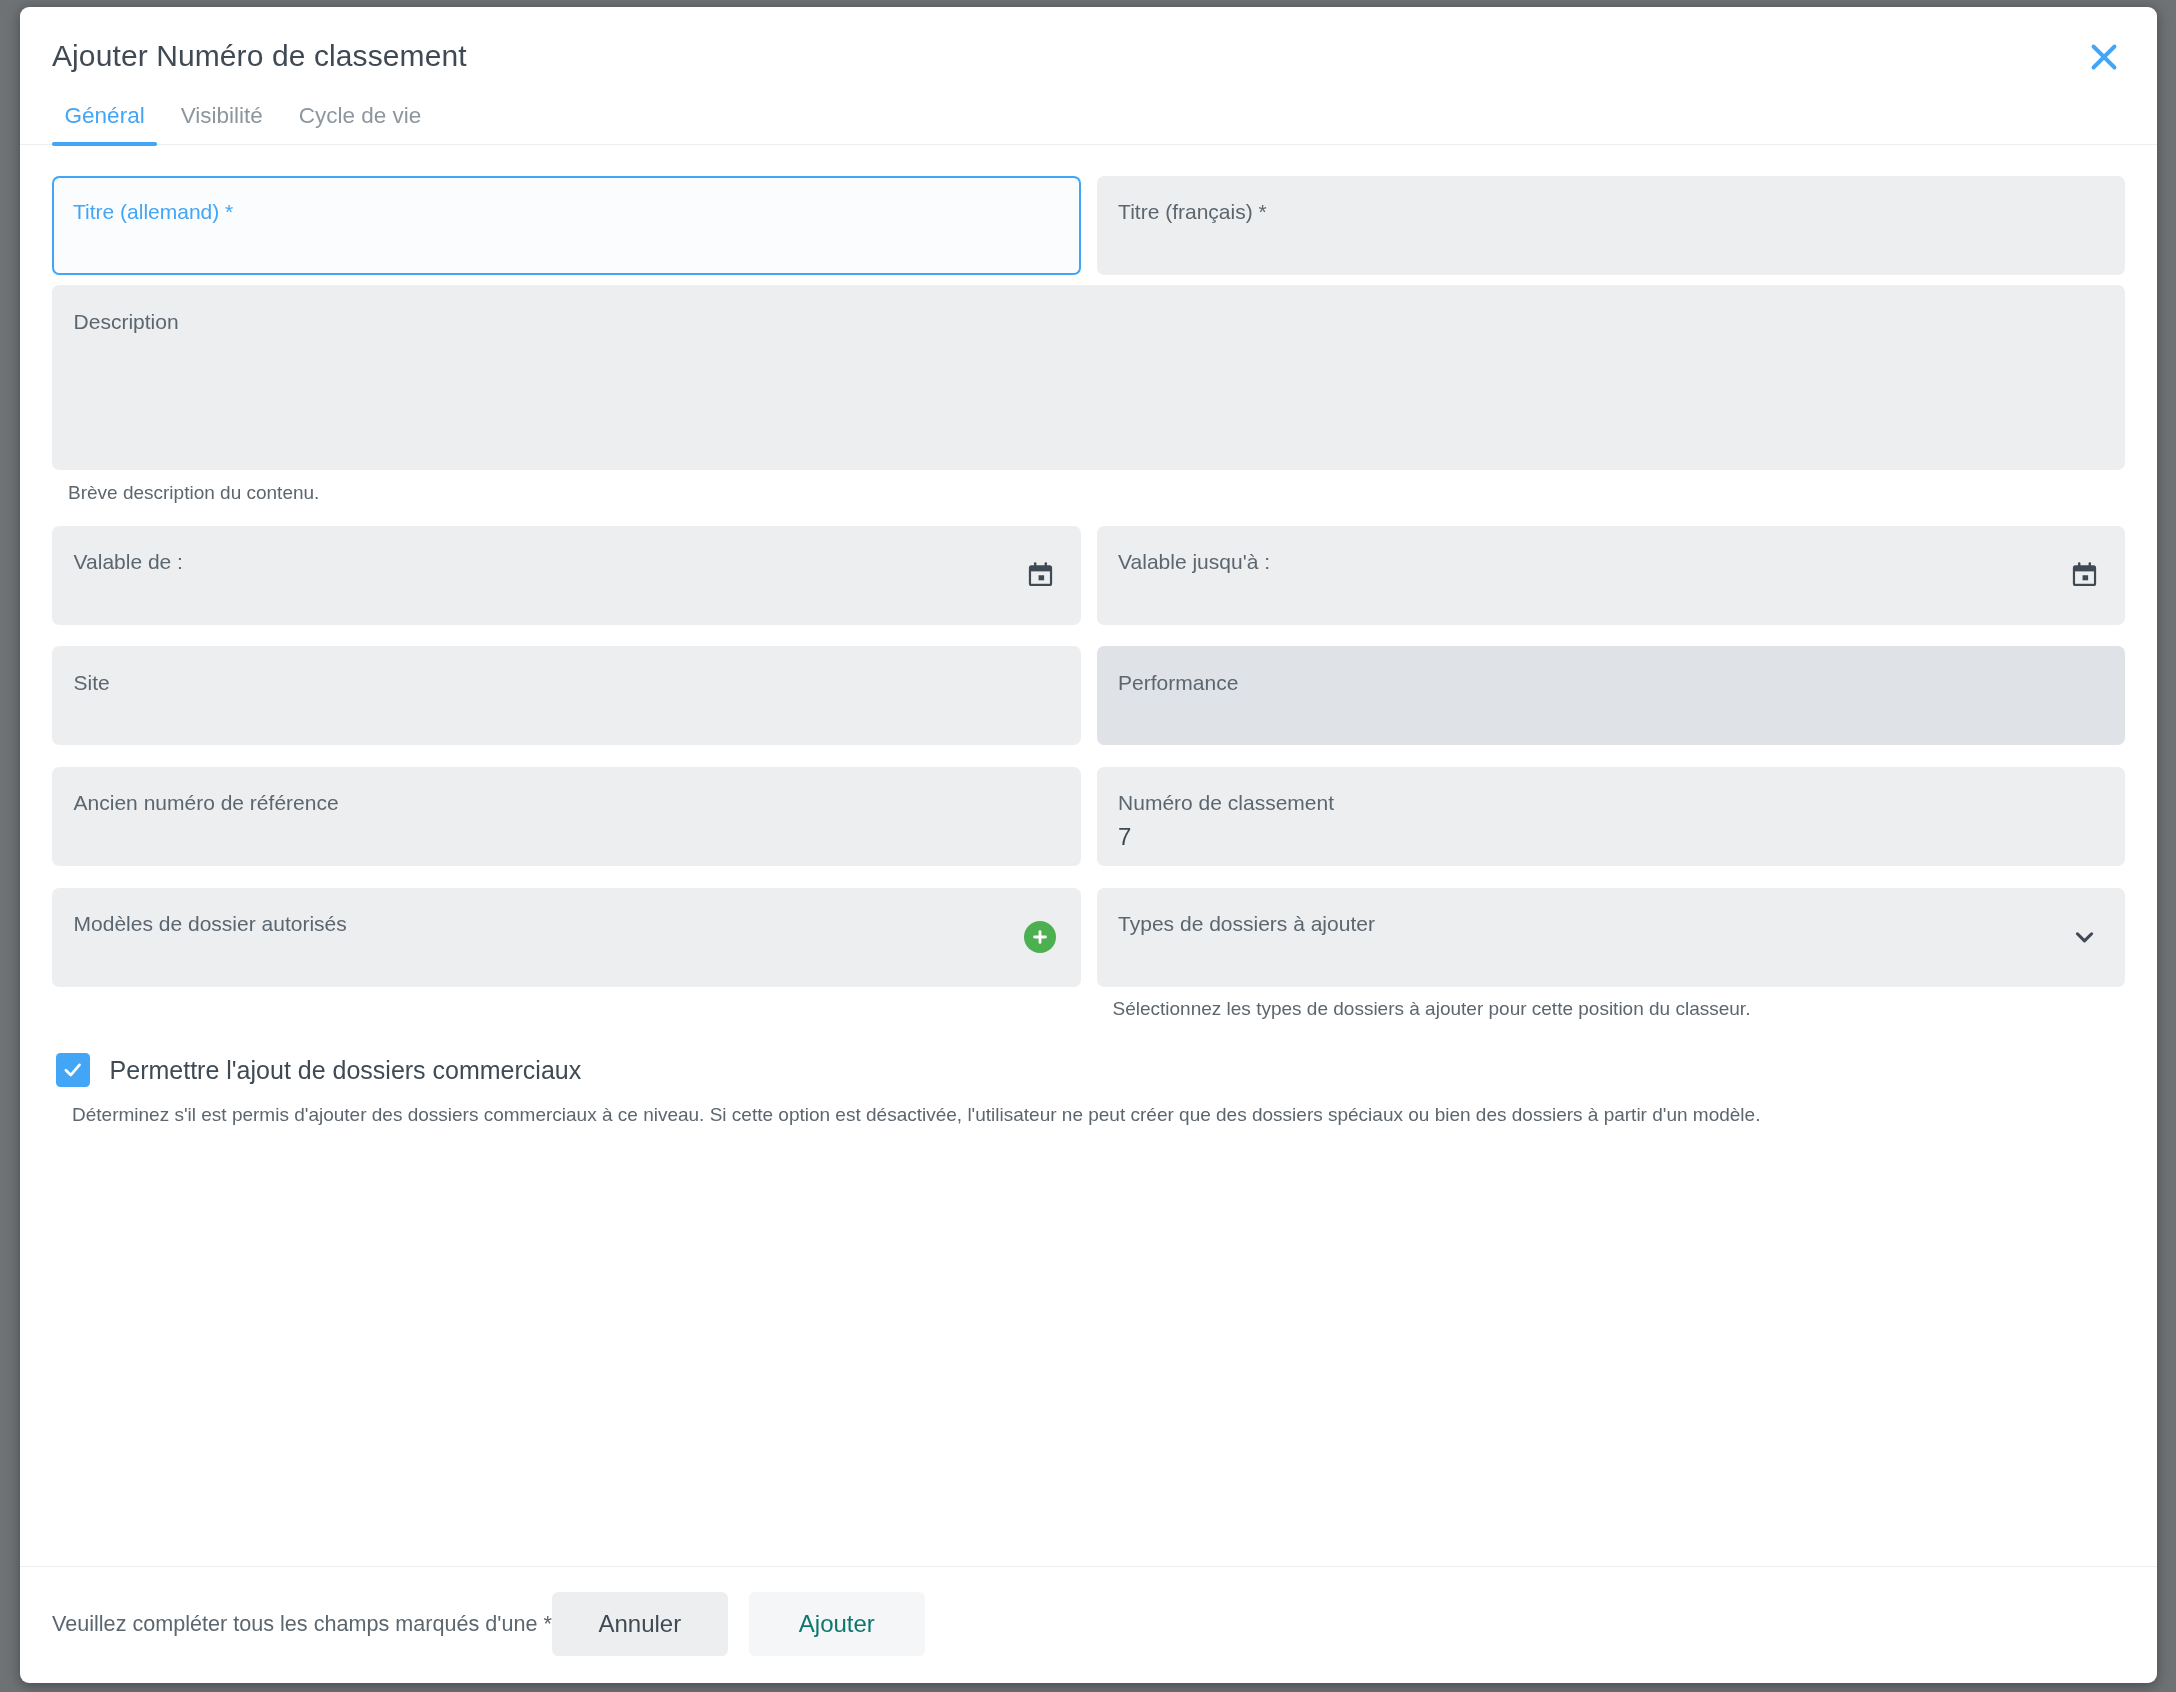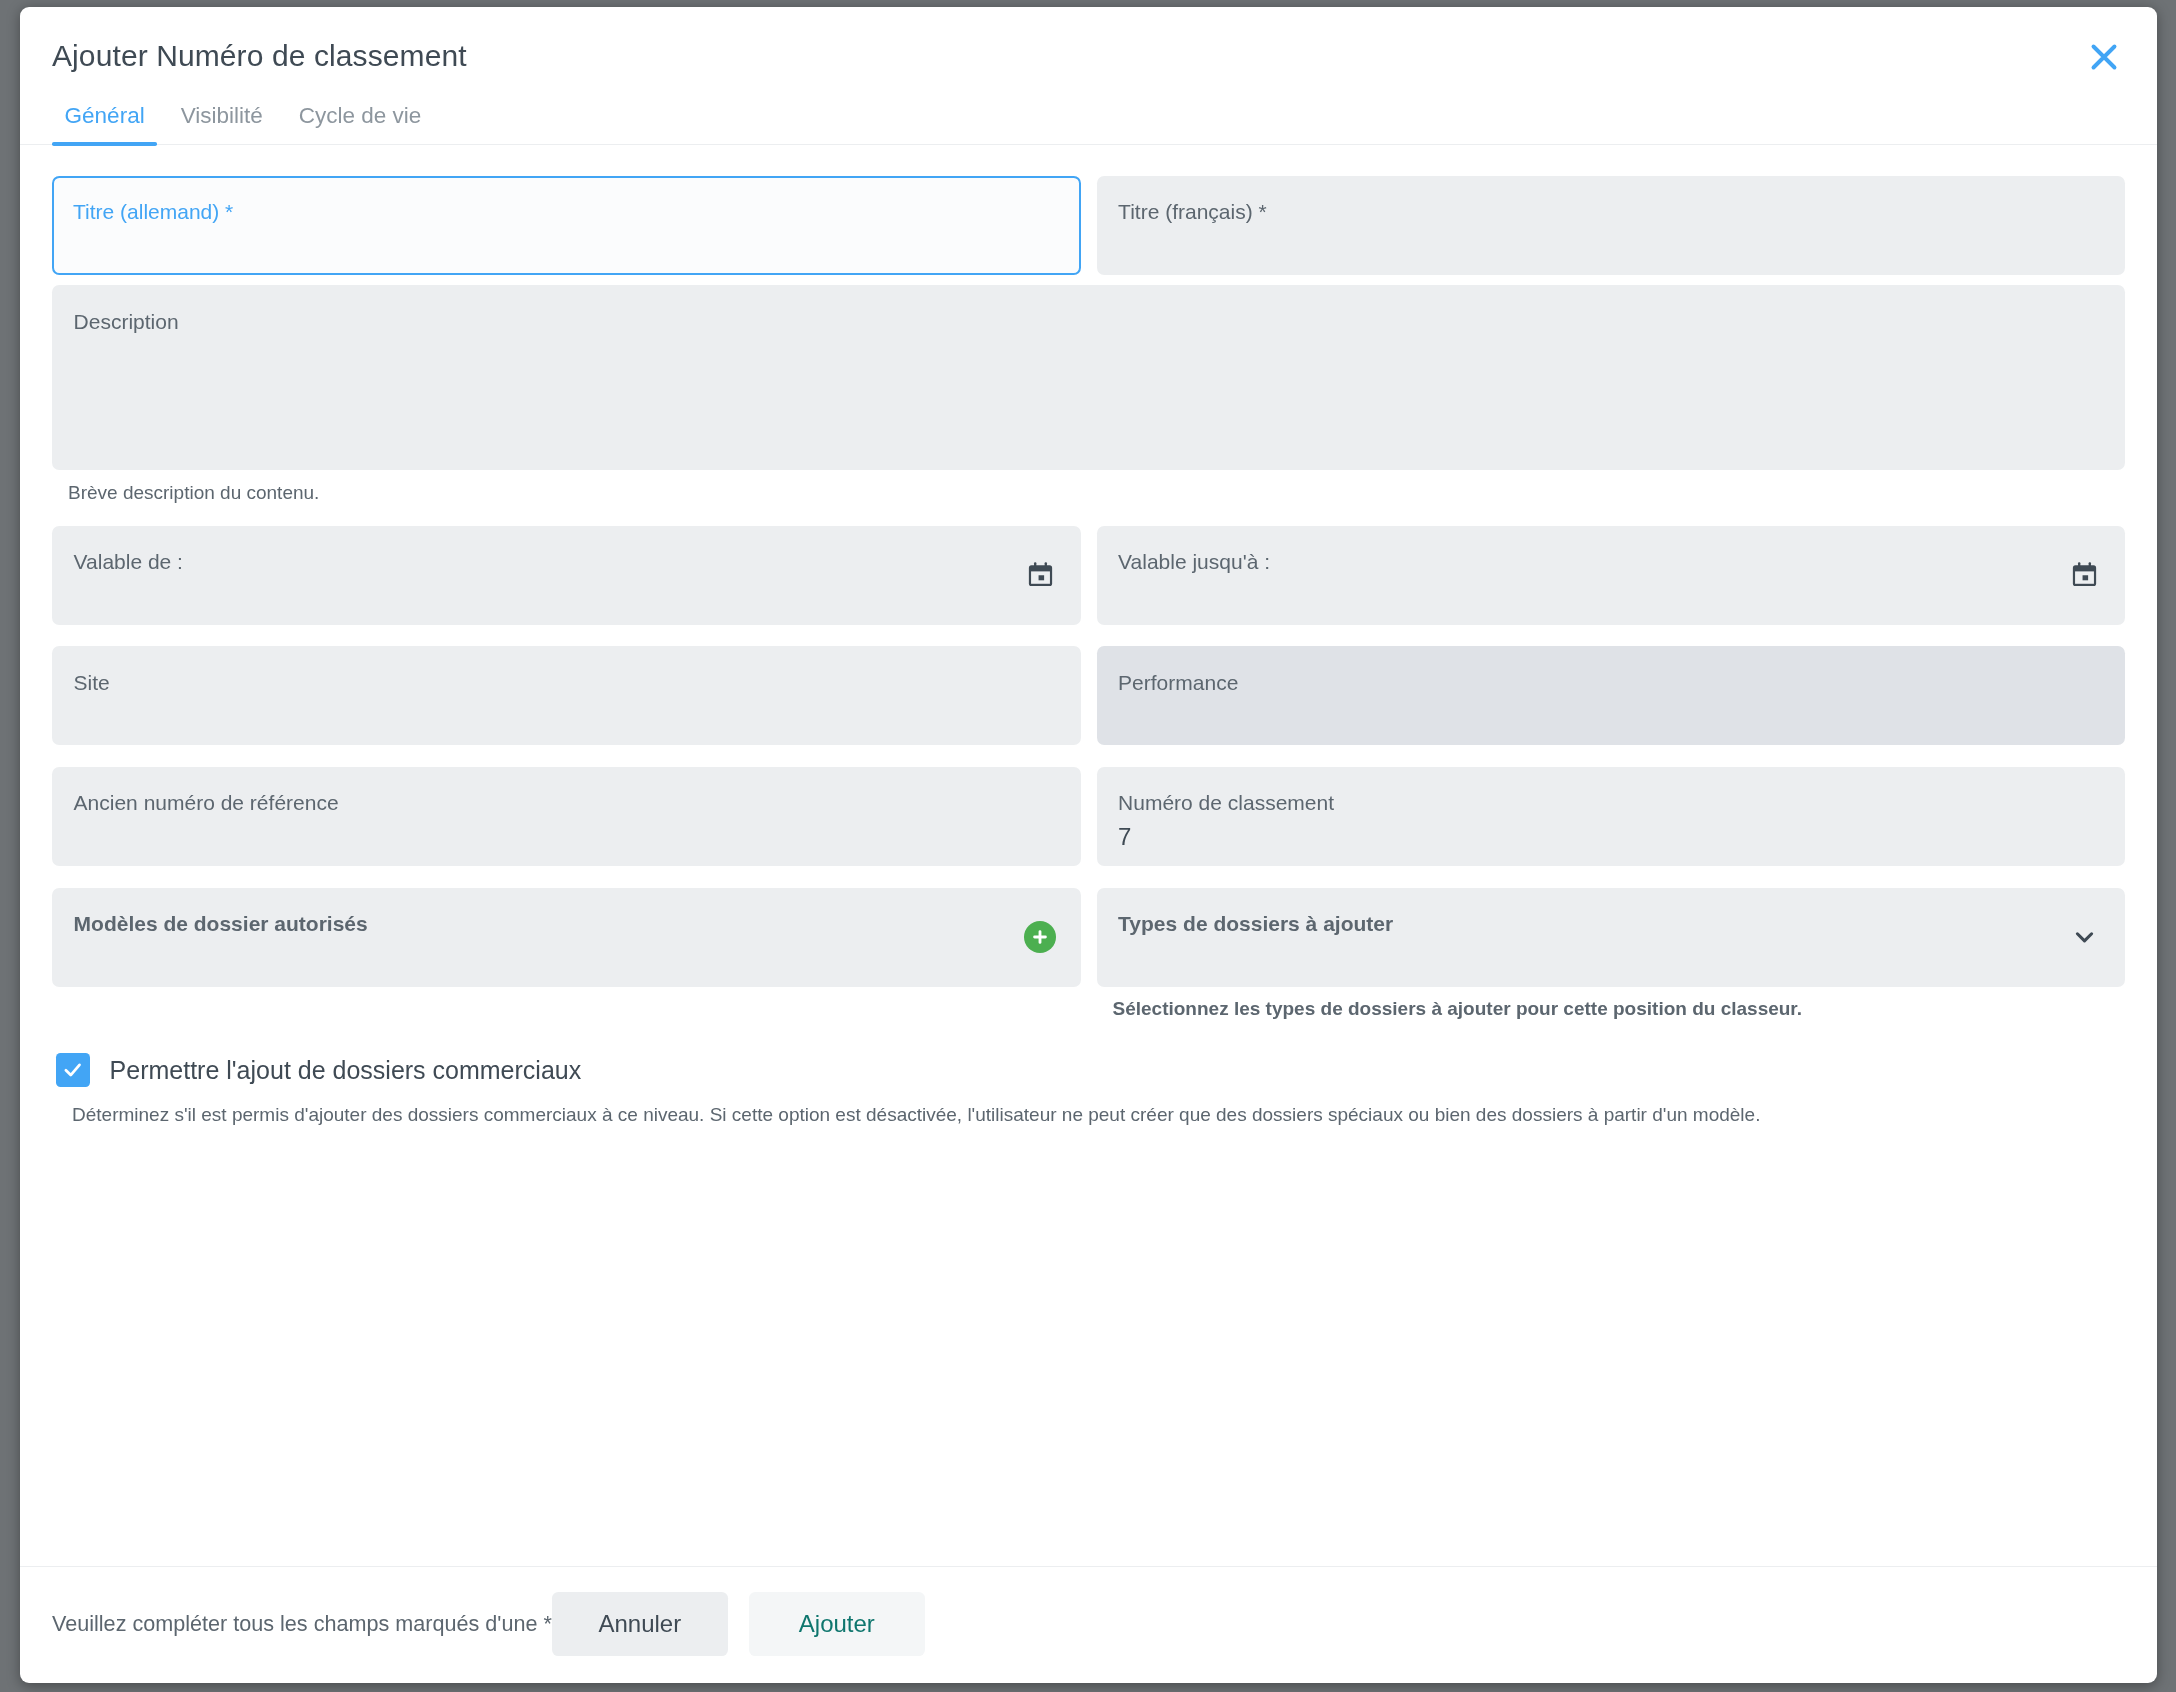--- a/index.html
+++ b/index.html
@@ -318,21 +318,21 @@
         </div>
       </div>
       <div class="col">
         <div class="field">
           <span class="field-label">Numéro de classement</span>
           <span class="field-value">7</span>
         </div>
       </div>
     </div>
 
-    <div class="row" style="margin-bottom:0;font-weight:bold;">
+    <div class="row" style="margin-bottom:0;">
       <div class="col">
         <div class="field">
           <span class="field-label">Modèles de dossier autorisés</span>
           <span class="field-icon">
             <span class="add-circle">
               <svg width="20" height="20" viewBox="0 0 24 24" aria-hidden="true">
                 <path d="M12 5.5 V18.5 M5.5 12 H18.5" stroke="#ffffff" stroke-width="3.4" stroke-linecap="round"></path>
               </svg>
             </span>
           </span>

